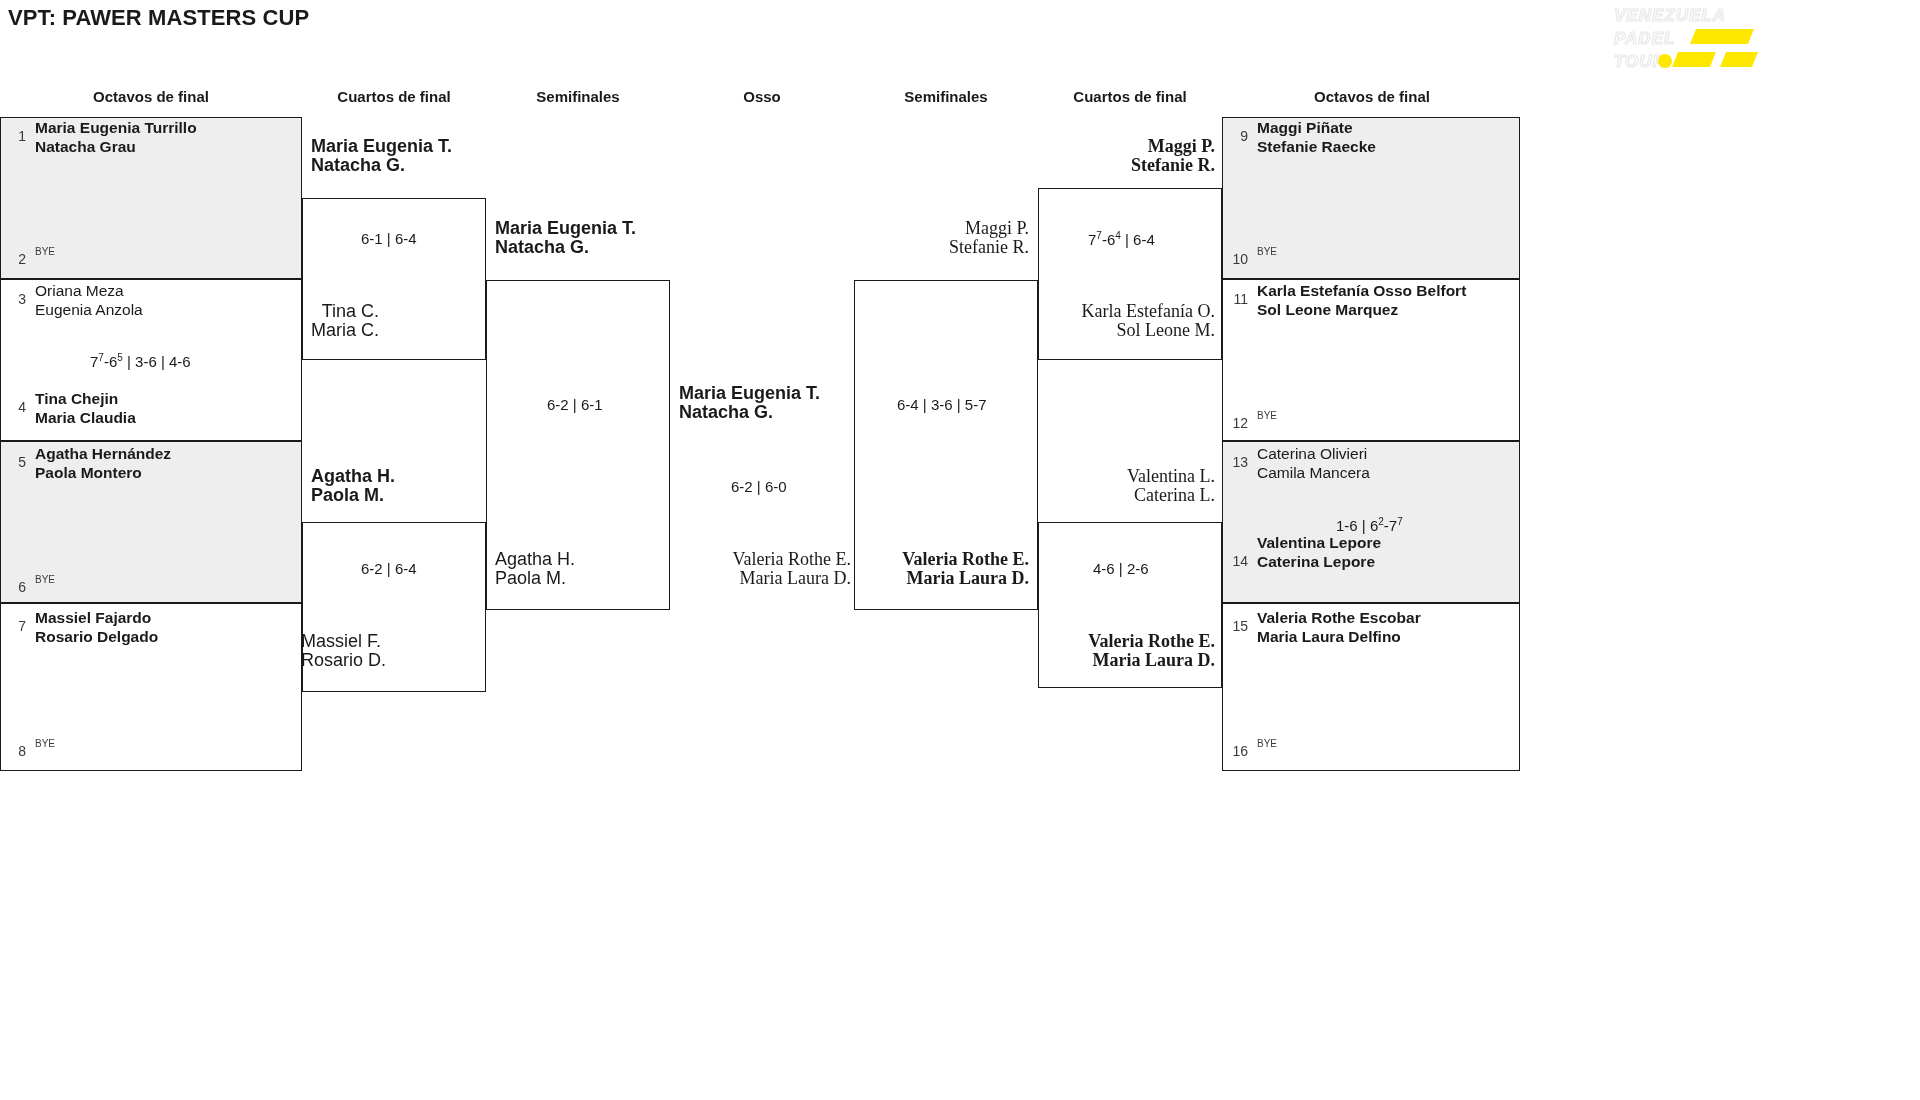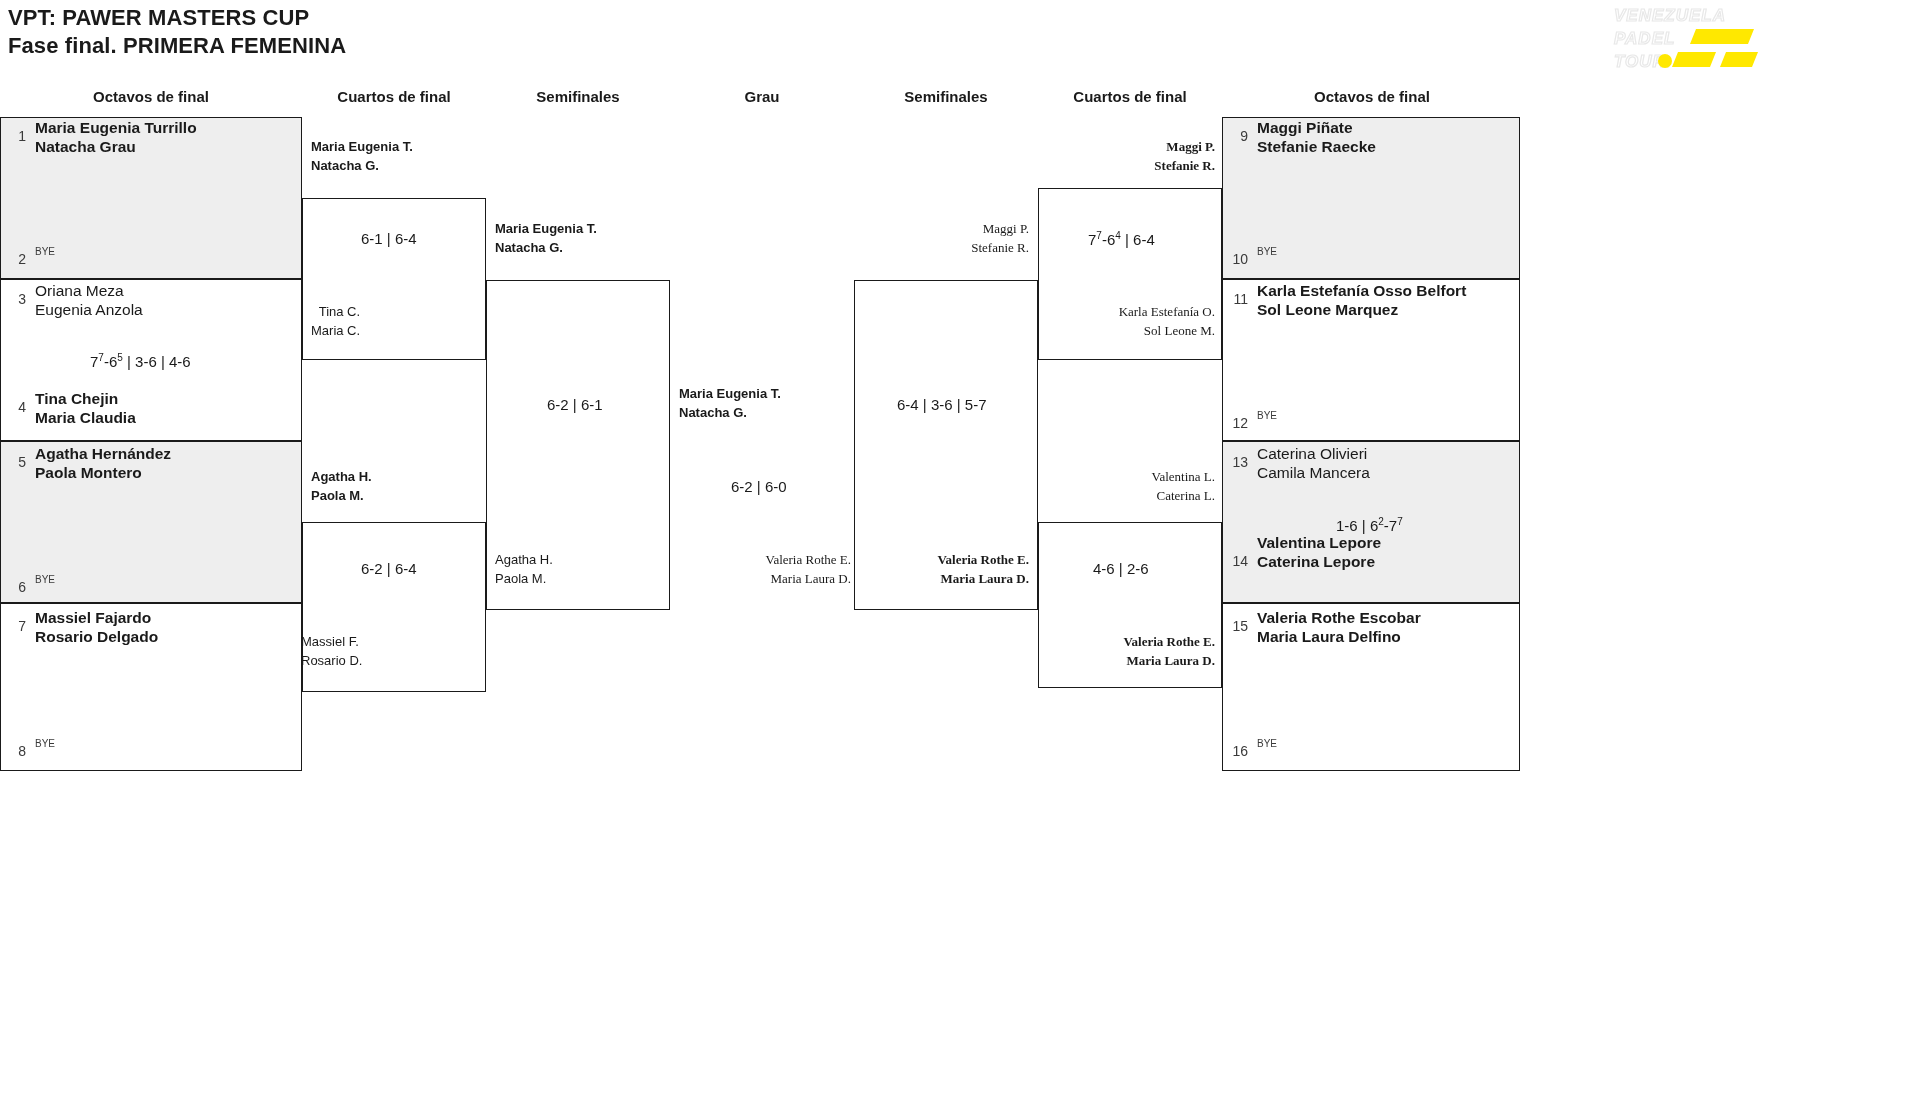--- a/index.html
+++ b/index.html
@@ -35,37 +35,36 @@
   .seed {
     width: 22px; text-align: right; flex: 0 0 22px;
     font-size: 14px; color: #3a3a3a; line-height: 19px; padding-top: 9px;
   }
   .team { margin-left: 9px; font-size: 15.5px; line-height: 19px; white-space: nowrap; }
   .team.win { font-weight: bold; }
   .team .ln { display: block; }
   .bye { margin-left: 9px; font-size: 10px; line-height: 19px; color: #3a3a3a; padding-top: 1px;}
 
   
-  .lbl { position: absolute; font-size: 13px; line-height: 19px; white-space: nowrap; }
+  .lbl { position: absolute; font-size: 18px; line-height: 19px; white-space: nowrap; }
   .lbl.win { font-weight: bold; }
   .lbl.r { text-align: right; font-family: Liberation Serif, serif; }
   .lbl .ln { display: block; }
 
   
   .score { position: absolute; font-size: 15px; line-height: 19px; white-space: nowrap; color:#1a1a1a; }
   .score sup { font-size: 10px; vertical-align: super; line-height: 0; }
 </style>
 </head>
 <body>
 
 <div id="root">
 
   <div class="title-block">
     <div class="title-line">VPT: PAWER MASTERS CUP</div>
-    <div class="title-line">Fase final. PRIMERA FEMENINA</div>
   </div>
 
   <div class="logo">
     <svg width="190" height="76" viewBox="0 0 190 76">
       <g fill="none" stroke="#e8e8e8" stroke-width="1.2" font-family="Liberation Sans, sans-serif" font-size="17" font-weight="bold" font-style="italic" letter-spacing="1">
         <text x="46" y="19">VENEZUELA</text>
         <text x="46" y="42">PADEL</text>
         <text x="46" y="65">TOUR.</text>
       </g>
       <g fill="#FFE800">
@@ -73,21 +72,21 @@
         <polygon points="110,50 148,50 142,65 104,65"></polygon>
         <polygon points="158,50 190,50 184,65 152,65"></polygon>
         <circle cx="97" cy="59" r="7"></circle>
       </g>
     </svg>
   </div>
 
   <div class="round-head" style="left:0px;   width:302px;">Octavos de final</div>
   <div class="round-head" style="left:302px; width:184px;">Cuartos de final</div>
   <div class="round-head" style="left:486px; width:184px;">Semifinales</div>
-  <div class="round-head" style="left:670px; width:184px;">Grau</div>
+  <div class="round-head" style="left:670px; width:184px;">Osso</div>
   <div class="round-head" style="left:854px; width:184px;">Semifinales</div>
   <div class="round-head" style="left:1038px;width:184px;">Cuartos de final</div>
   <div class="round-head" style="left:1222px;width:300px;">Octavos de final</div>
 
   <div class="box shaded" style="left:0px;  top:117px; width:302px; height:162px;"></div>
   <div class="box plain" style="left:0px;  top:279px; width:302px; height:162px;"></div>
   <div class="box shaded" style="left:0px;  top:441px; width:302px; height:162px;"></div>
   <div class="box plain" style="left:0px;  top:603px; width:302px; height:168px;"></div>
 
   <div class="entry" style="left:4px; top:118px;">

